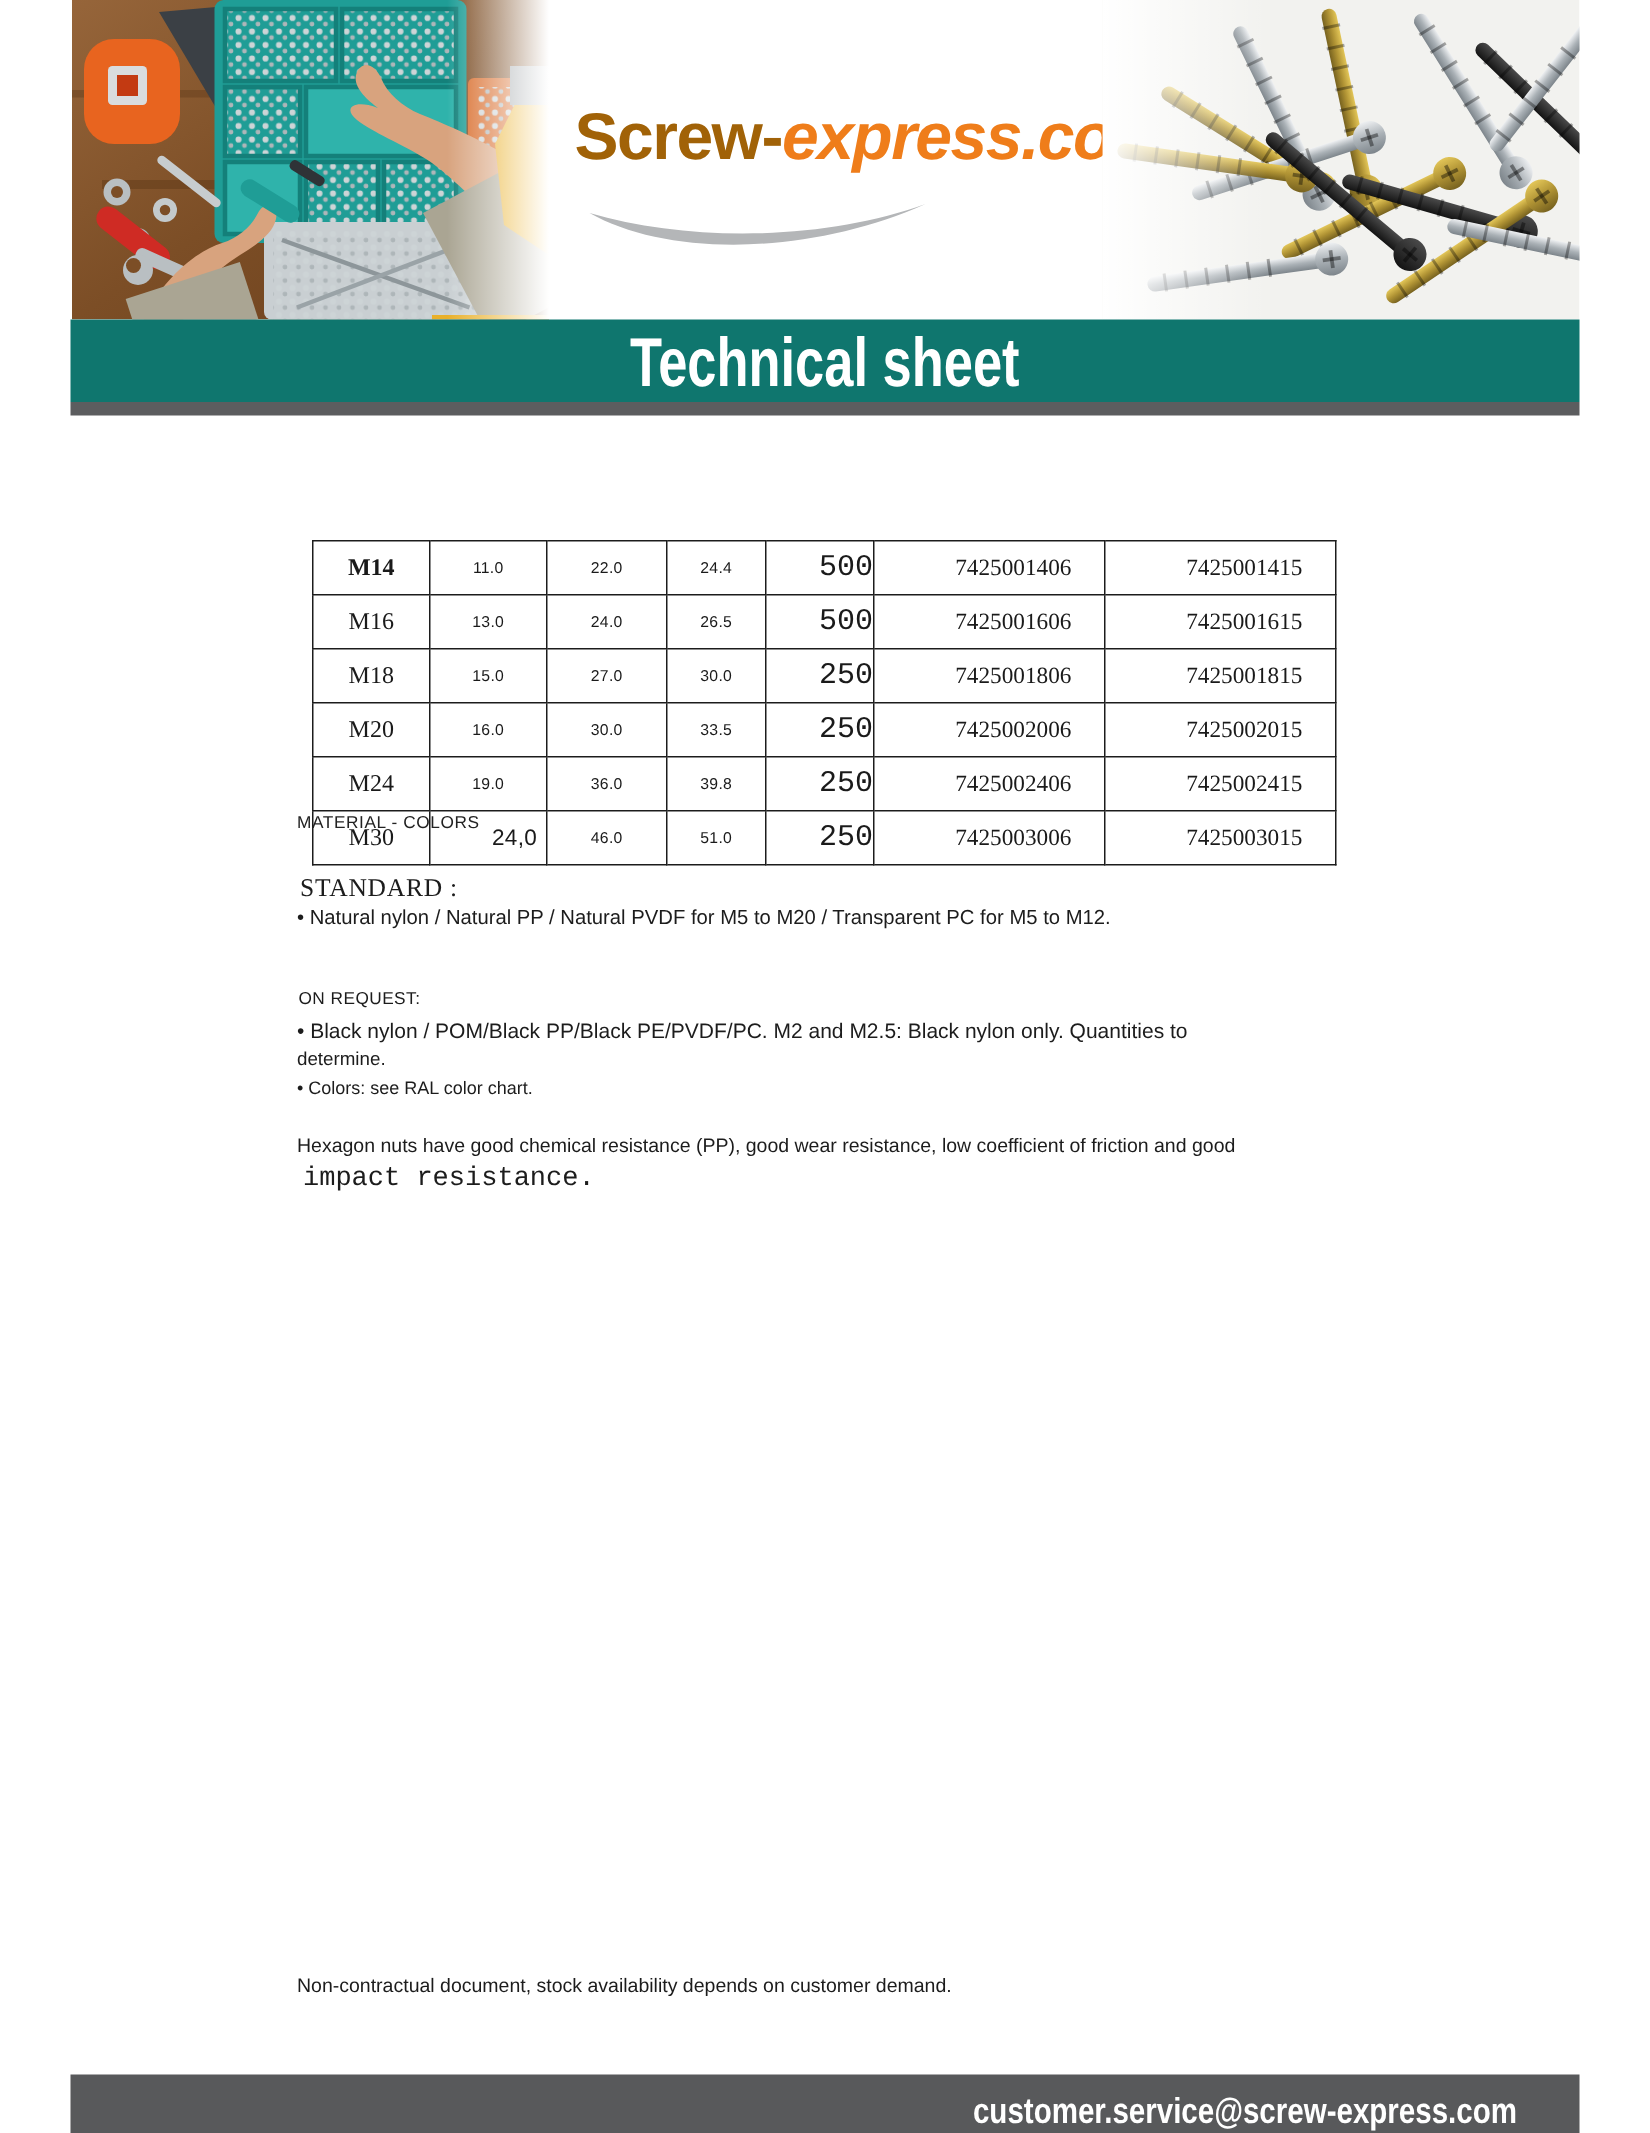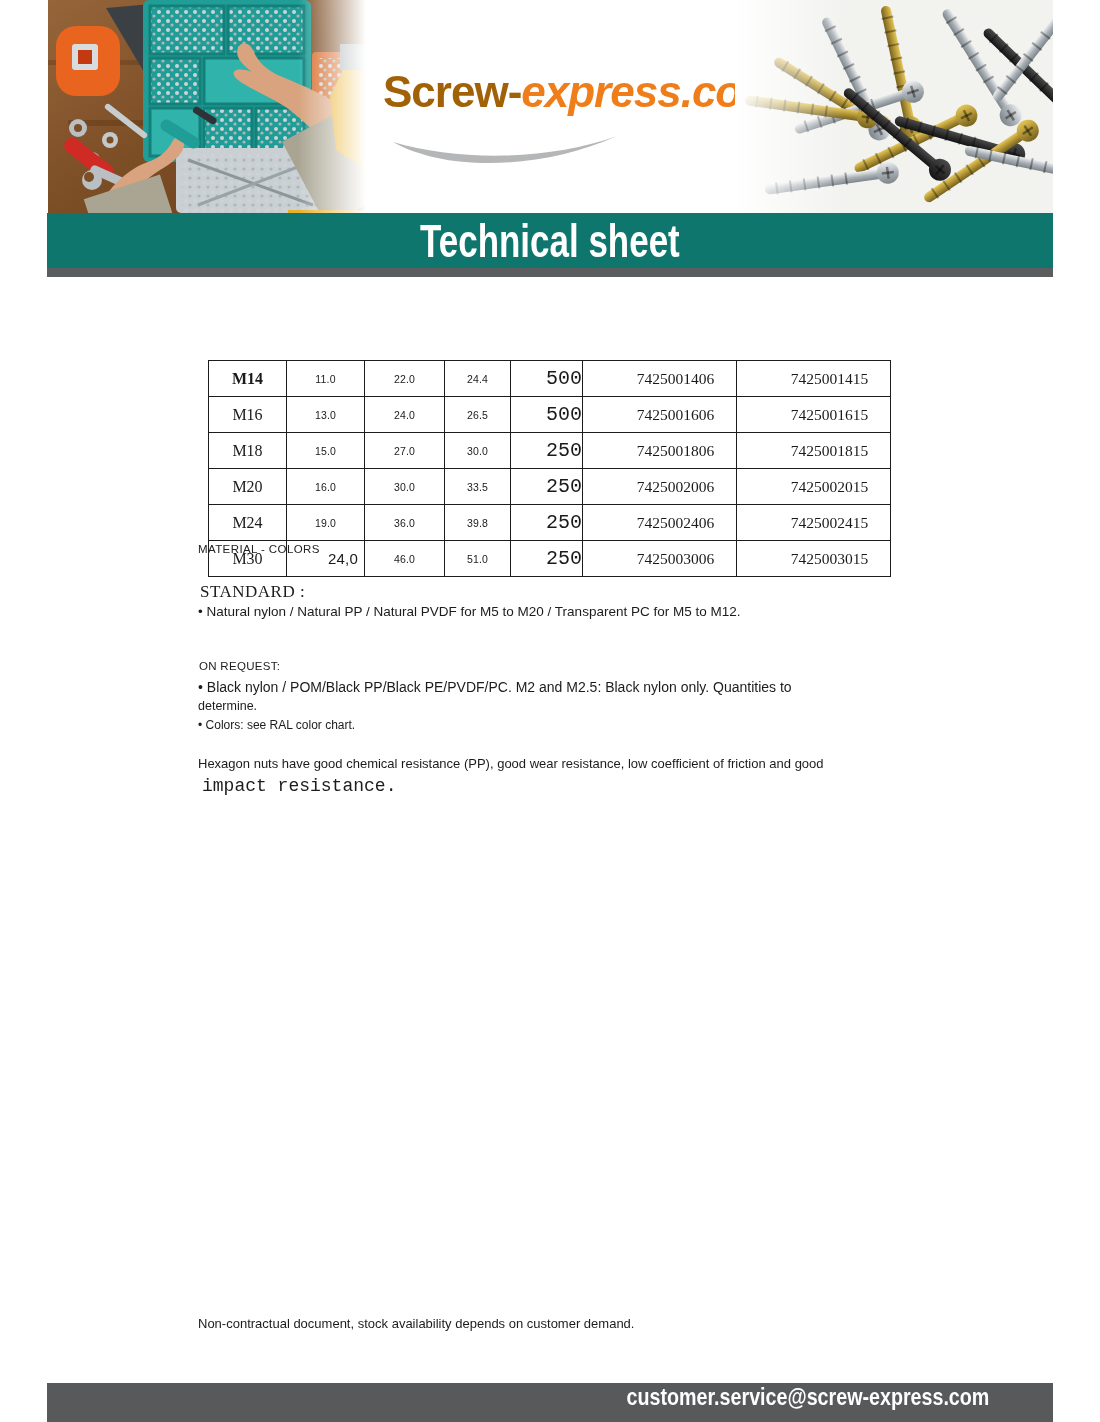--- a/index.html
+++ b/index.html
@@ -55,22 +55,22 @@
   .on-request-label{ left:199px; top:660px; font-size:11.5px; letter-spacing:0.3px; }
   .request-b1a { left:198px; top:679px; font-size:14px; }
   .request-b1b { left:198px; top:699px; font-size:12.5px; }
   .request-b2  { left:198px; top:718px; font-size:12px; }
   .hex-1 { left:198px; top:756px; font-size:13px; }
   .hex-2 { left:202px; top:776px; font-size:18px;font-family:Liberation Mono, monospace; }
   .disclaimer { left:198px; top:1301px; font-size:13px;margin-top:15px; }
   
   .footer-bar {
     position:absolute; left:47px; top:1383px; width:1006px; height:39px;
-    background:#58595b; display:flex; align-items:flex-start; justify-content:flex-end;
-    padding-right:64px;
+    background:#58595b; display:flex; align-items:flex-end; justify-content:flex-end;
+    padding-right:42px;
   }
   .footer-email {
     color:#ffffff; font-weight:800; font-size:24px; display:inline-block;
     transform:scaleX(0.82); transform-origin:right center; letter-spacing:0px;
   }
 </style>
 </head>
 <body>
 
 <div class="page">

